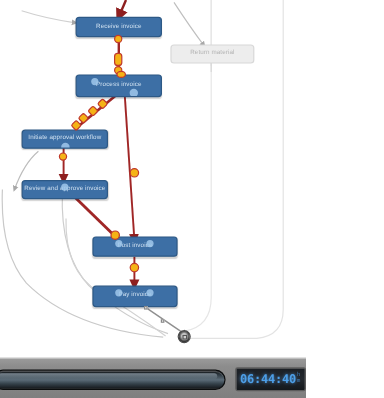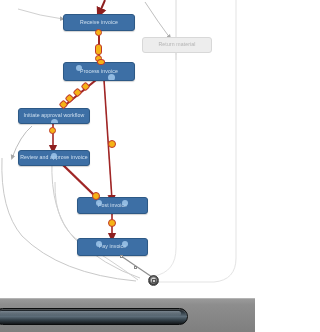--- a/index.html
+++ b/index.html
@@ -287,16 +287,23 @@
     <span class="end-event" style="left:148px; top:275px;"></span>
 
   </div>
 
   <div id="bottom-bar">
 
     <div id="seek-track">
       <div id="seek-sheen"></div>
     </div>
 
+    <div id="time-display">
+      <span id="time-text">06:44:40</span>
+      <span id="time-unit">
+        <span>h</span><br>
+        <span>m</span>
+      </span>
+    </div>
 
   </div>
 
 </div>
 
 </body></html>

